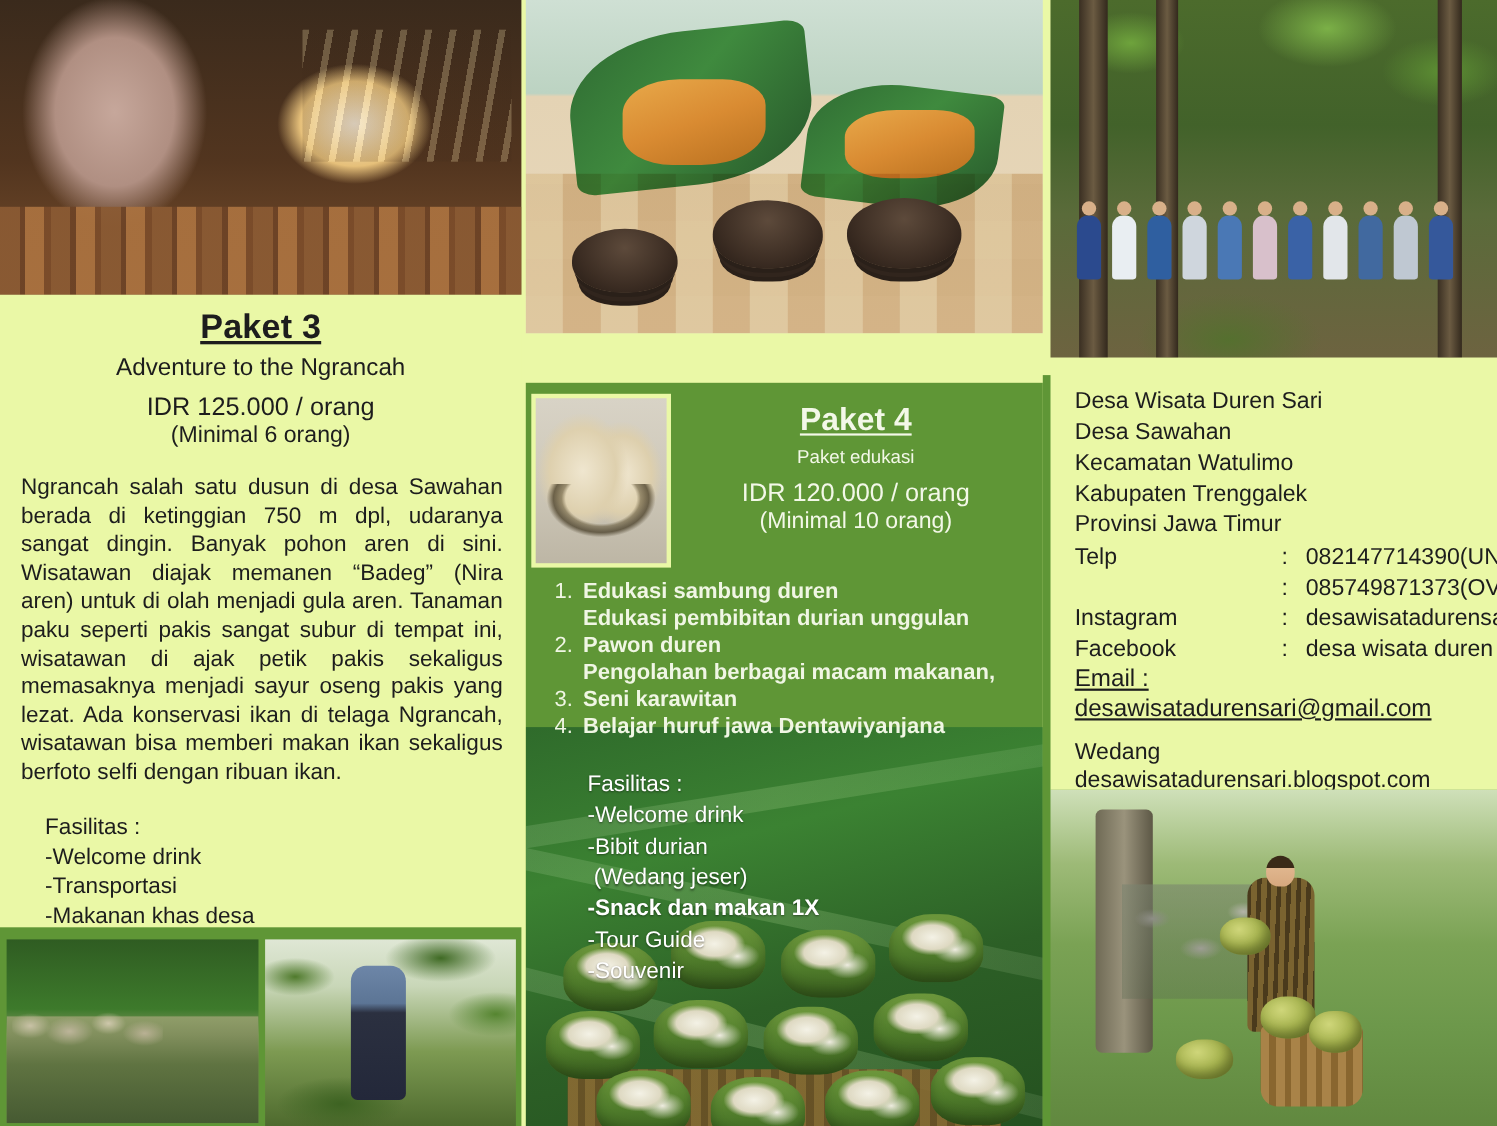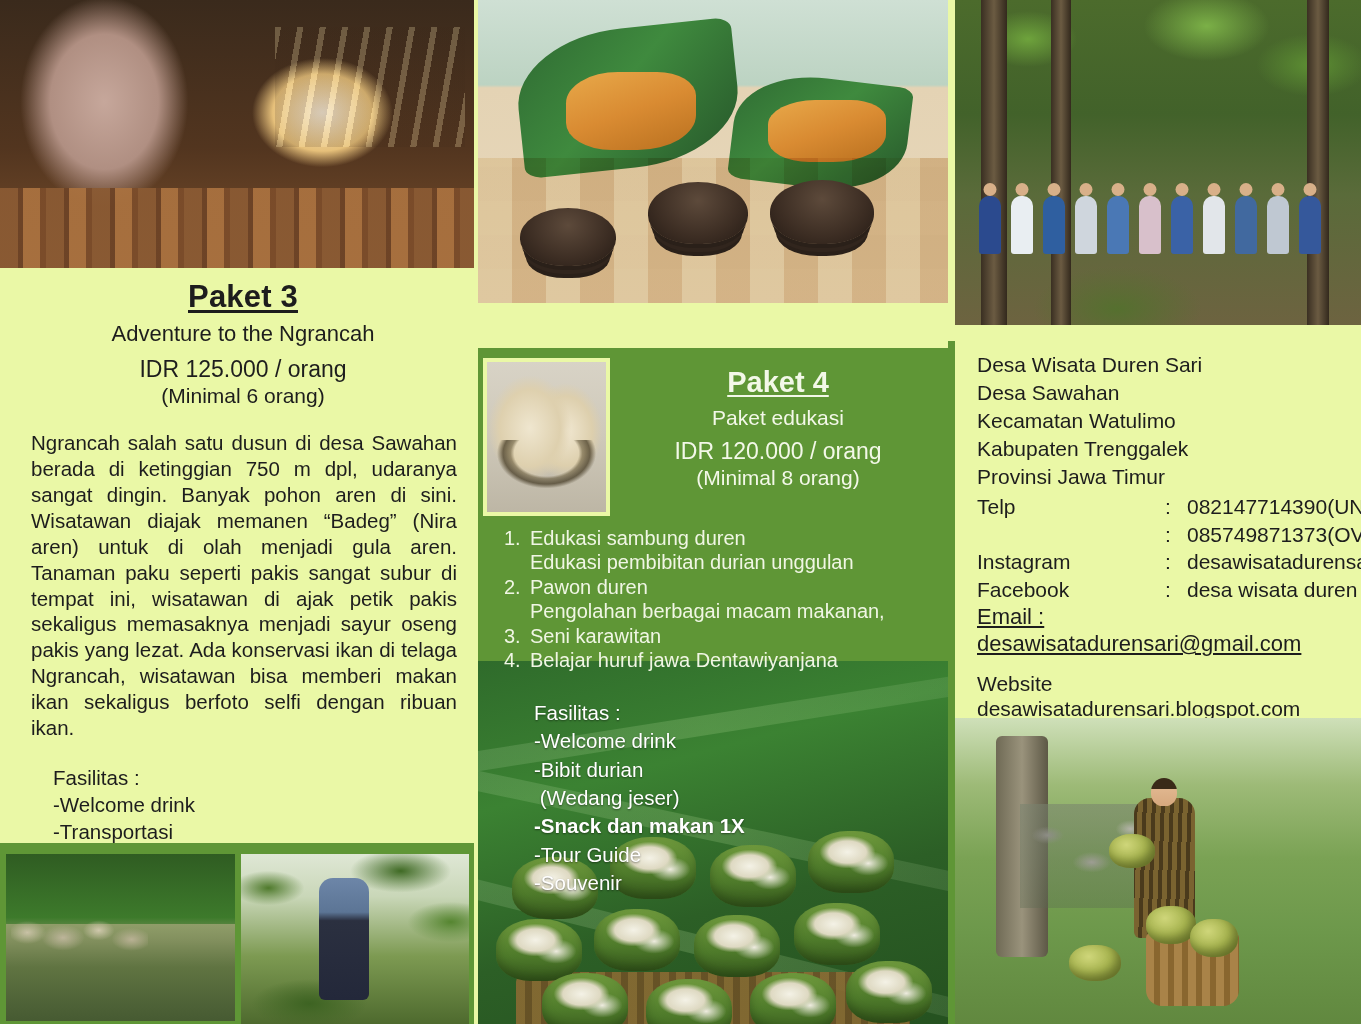--- a/index.html
+++ b/index.html
@@ -220,28 +220,28 @@
   .body-text {
     font-size: 20.5px; line-height: 1.265; text-align: justify;
     color:#1d1d1d; text-justify: inter-word;
   }
   .fas-block { font-size: 20.5px; line-height: 1.22; color:#1d1d1d; }
   .fas-block div { white-space: pre; }
 
   
   .g-title { font-size: 29px; font-weight:bold; text-align:center; color:#f3f8e8;
              text-decoration: underline; text-underline-offset: 3px; }
-  .g-sub   { font-size: 21px; text-align:center; color:#f3f8e8; margin-top:7px; }
+  .g-sub   { font-size: 17px; text-align:center; color:#f3f8e8; margin-top:7px; }
   .g-price { font-size: 23px; text-align:center; color:#f3f8e8; margin-top:8px; }
   .g-min   { font-size: 21px; text-align:center; color:#f3f8e8; margin-top:1px; }
 
   .numlist { font-size: 20px; line-height: 1.22; color:#f0f6e4; }
   .numlist .li { display:flex; }
   .numlist .num { width: 26px; flex: 0 0 26px; }
-  .numlist .cont { flex: 1 1 auto; }
+  .numlist .cont { flex: 1 1 auto; font-weight: bold; }
   .numlist .cont div { white-space: nowrap; }
 
   .fas-green { font-size: 20.5px; line-height: 1.235; color:#ffffff;
                text-shadow: 0 1px 2px rgba(0,0,0,.45); }
   .fas-green div { white-space: pre; }
 
   
   .contact-wrap { position:absolute; overflow:hidden;text-decoration:underline; }
   .contact-line { font-size:21px; line-height:1.33; color:#1d1d1d; white-space:nowrap; }
   .ct-row { display:flex; white-space:nowrap; font-size:21px; line-height:1.33; color:#1d1d1d; }
@@ -287,21 +287,21 @@
       <div class="person" style="left:136px;background:#4a78b5;"></div>
       <div class="person" style="left:168px;background:#d8c0cb;"></div>
       <div class="person" style="left:200px;background:#3a62a6;"></div>
       <div class="person" style="left:232px;background:#e2e6ea;"></div>
       <div class="person" style="left:264px;background:#41699f;"></div>
       <div class="person" style="left:296px;background:#bfc8d2;"></div>
       <div class="person" style="left:328px;background:#35589b;"></div>
     </div>
   </div>
 
-  <div class="panel-cream" style="left:0; top:268px; width:474px; height:756px;padding-left:12px;">
+  <div class="panel-cream" style="left:0; top:268px; width:474px; height:756px;">
 
     <div class="pkt-title" style="margin-top:11px;">Paket 3</div>
     <div class="pkt-sub">Adventure to the Ngrancah</div>
     <div class="pkt-price">IDR 125.000 / orang</div>
     <div class="pkt-min">(Minimal 6 orang)</div>
 
     <div class="body-text" style="margin:22px 17px 0 19px;">Ngrancah salah satu dusun di desa Sawahan berada di ketinggian 750 m dpl, udaranya sangat dingin. Banyak pohon aren di sini. Wisatawan diajak memanen “Badeg” (Nira aren) untuk di olah menjadi gula aren. Tanaman paku seperti pakis sangat subur di tempat ini, wisatawan di ajak petik pakis sekaligus memasaknya menjadi sayur oseng pakis yang lezat. Ada konservasi ikan di telaga Ngrancah, wisatawan bisa memberi makan ikan sekaligus berfoto selfi dengan ribuan ikan.</div>
 
     <div class="fas-block" style="margin:24px 0 0 41px;">
       <div>Fasilitas :</div>
@@ -344,21 +344,21 @@
     </div>
 
     <div style="position:absolute; left:5px; top:10px; width:127px; height:158px; background:#eaf8a6; padding:4px;">
       <div class="photo ph-durianthumb" style="position:relative; left:0; top:0; width:119px; height:150px;"></div>
     </div>
 
     <div style="position:absolute; left:140px; top:18px; width:320px;">
       <div class="g-title">Paket 4</div>
       <div class="g-sub">Paket edukasi</div>
       <div class="g-price">IDR 120.000 / orang</div>
-      <div class="g-min">(Minimal 8 orang)</div>
+      <div class="g-min">(Minimal 10 orang)</div>
     </div>
 
     <div class="numlist" style="position:absolute; left:26px; top:178px; width:430px;">
       <div class="li">
         <div class="num">1.</div>
         <div class="cont">
           <div>Edukasi sambung duren</div>
           <div>Edukasi pembibitan durian unggulan</div>
         </div>
       </div>
@@ -426,21 +426,21 @@
         <div class="ct-val">desa wisata duren sari</div>
       </div>
     </div>
 
     <div style="position:absolute; left:22px; top:272px;">
       <div class="email-head">Email :</div>
       <div class="email-val" style="margin-top:1px;">desawisatadurensari@gmail.com</div>
     </div>
 
     <div style="position:absolute; left:22px; top:340px;">
-      <div class="web-head">Website</div>
+      <div class="web-head">Wedang</div>
       <div class="web-val" style="margin-top:1px;">desawisatadurensari.blogspot.com</div>
     </div>
   </div>
 
   <div class="photo ph-durianlady" style="left:955px; top:718px; width:406px; height:306px;">
     <div class="bigtree"></div>
     <div class="stream"></div>
     <div class="lady"></div>
     <div class="durian" style="left:38%; top:38%; width:46px; height:34px;"></div>
     <div class="basket2"></div>

